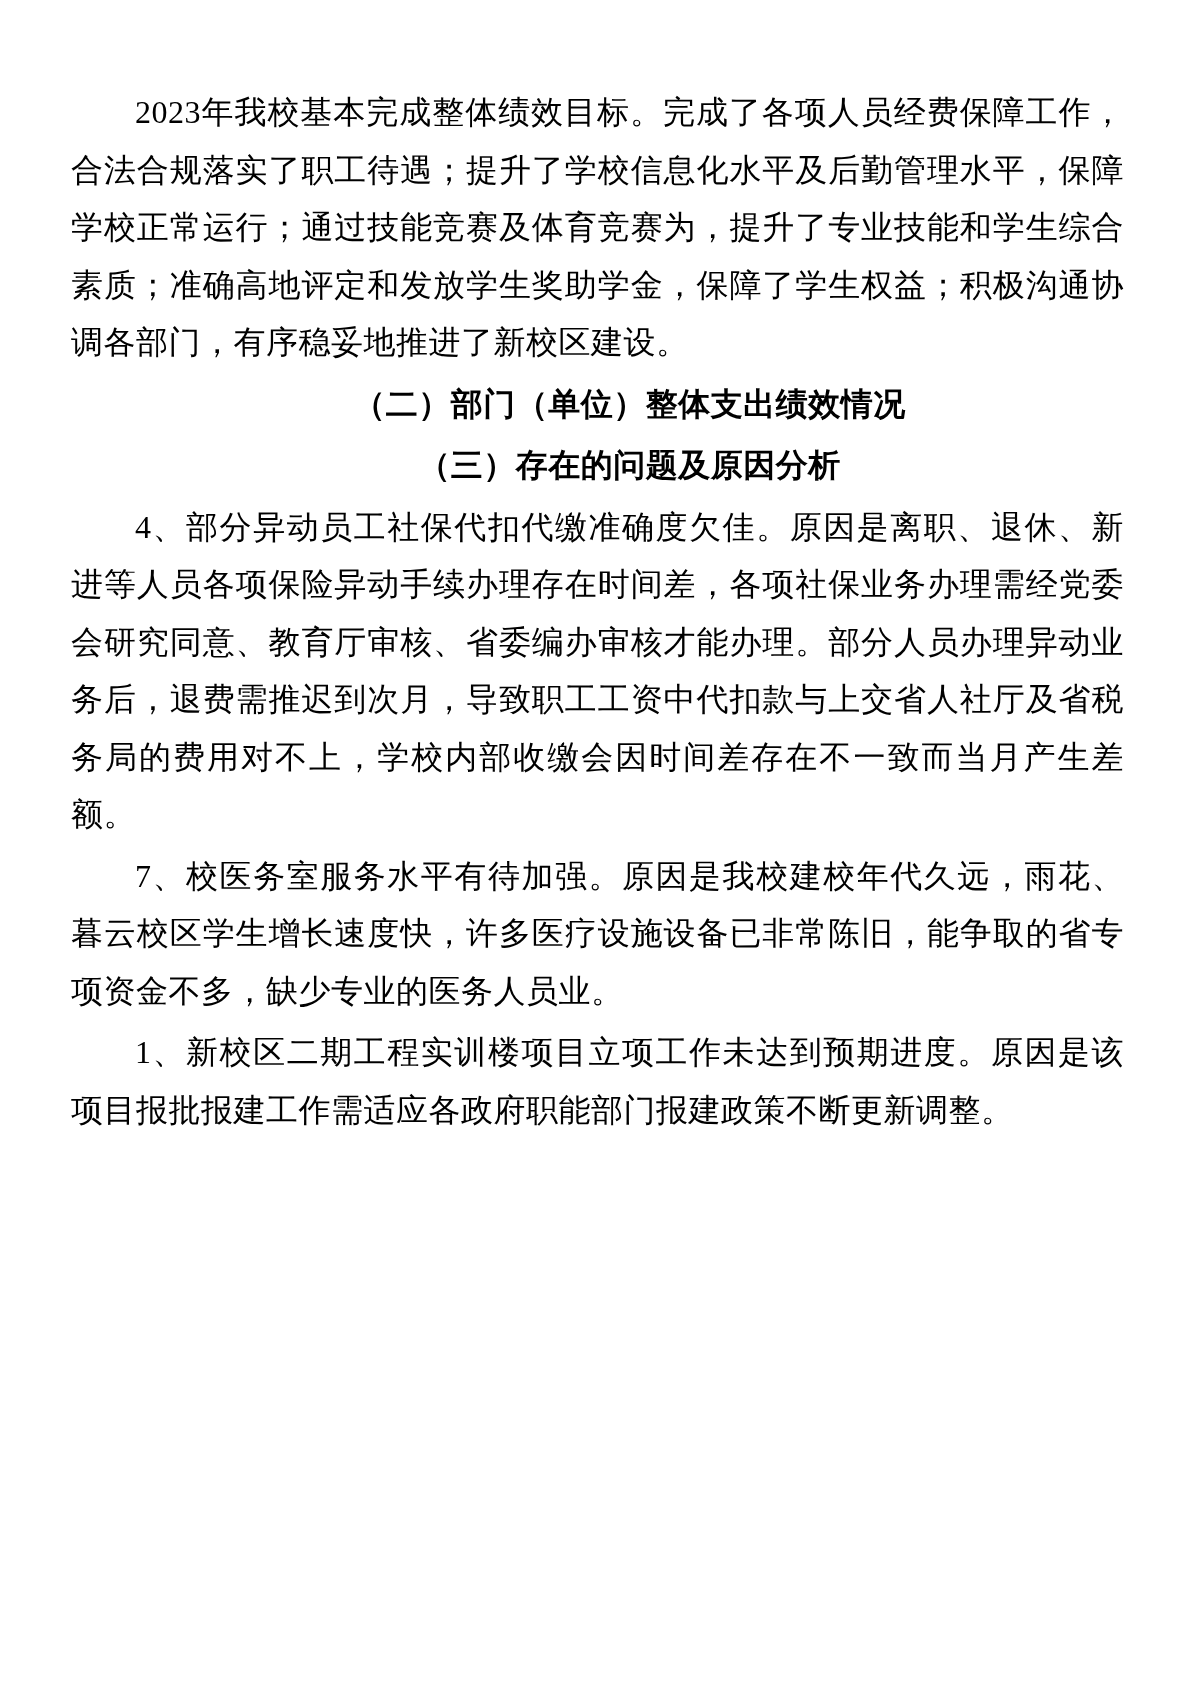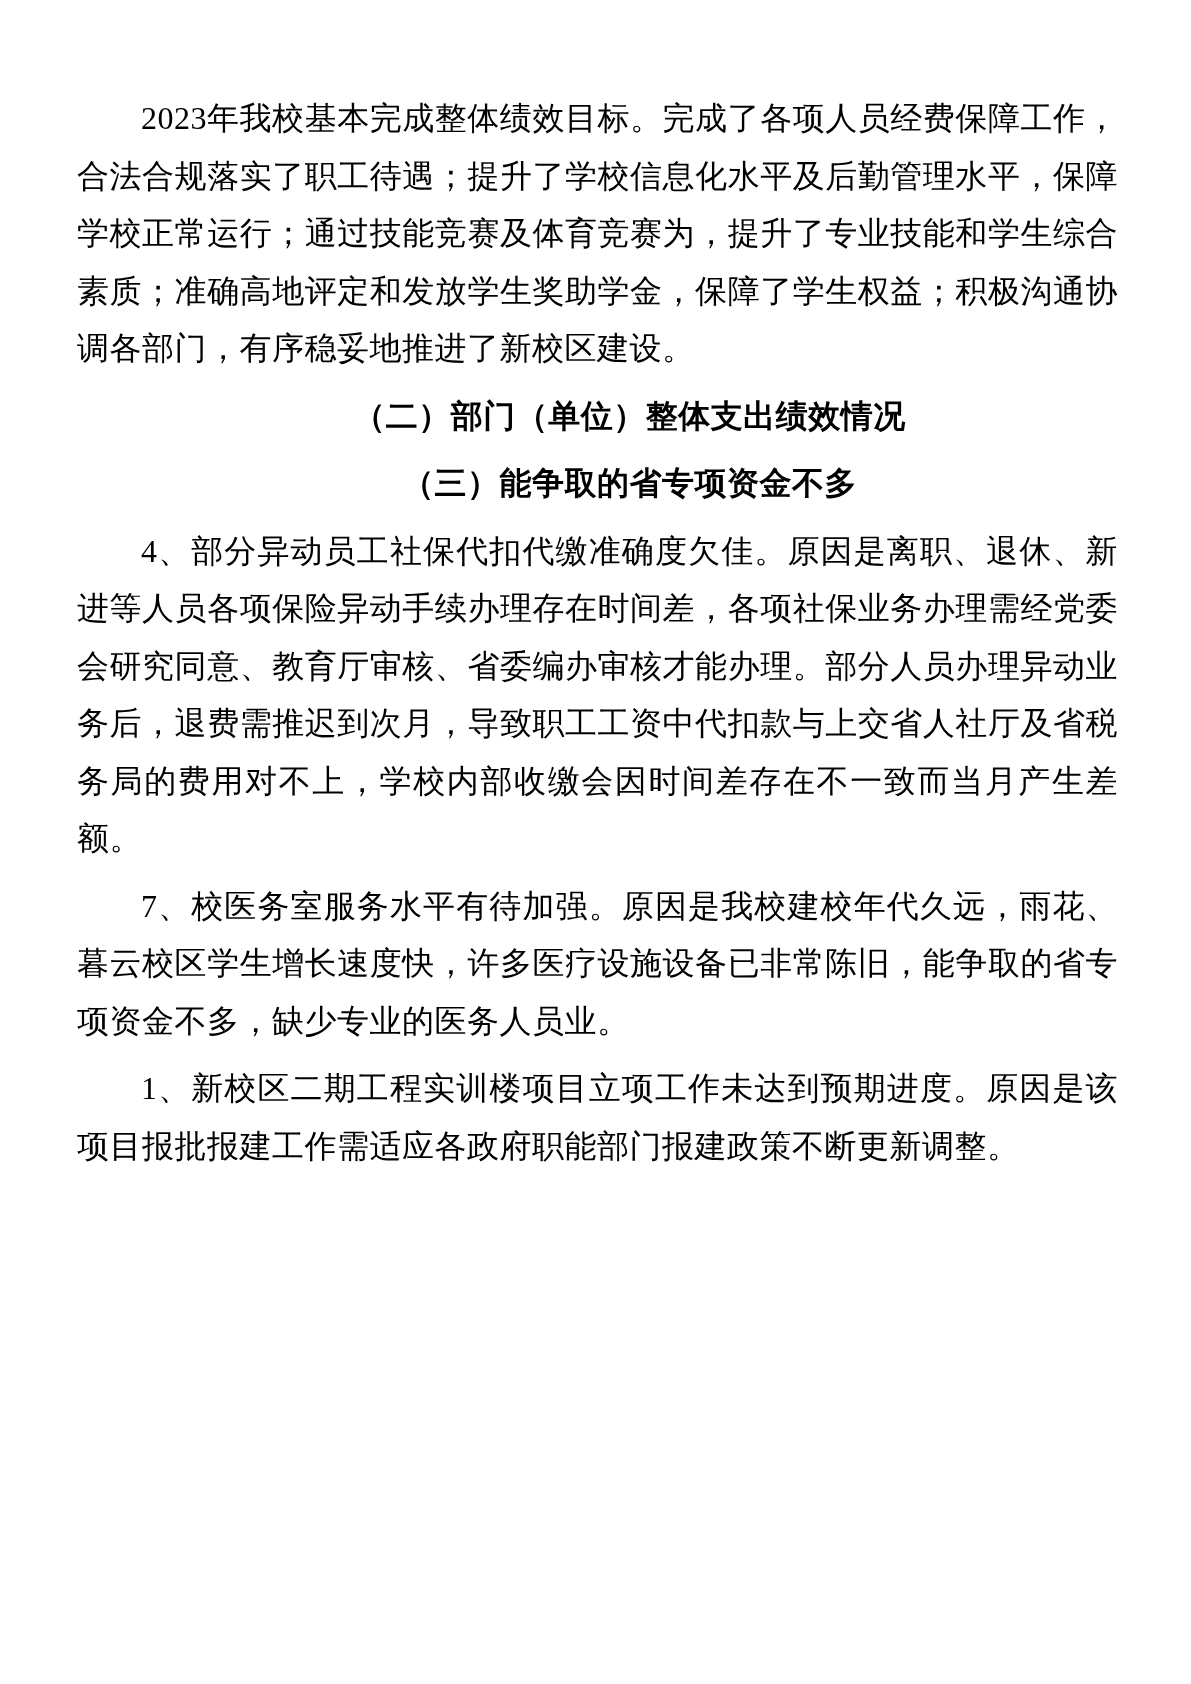--- a/index.html
+++ b/index.html
@@ -13,21 +13,21 @@
     height: 1684px;
     margin: 0 auto;
     background: #ffffff;
     box-sizing: border-box;
     padding: 80px 63px 0 67px;
     overflow: hidden;
     font-family: "Liberation Serif", "DejaVu Serif", serif;
     color: #000000;
   }
   .doc p {
-    margin: 10px;
+    margin: 4px;
     font-size: 32px;
     line-height: 57.5px;
     text-indent: 2em;
     letter-spacing: 0.5px;
   }
   .doc p.body {
     text-align: justify;
     text-justify: inter-ideograph;
     font-weight: 400;
   }
@@ -36,18 +36,18 @@
     font-weight: 700;
   }
 </style>
 </head>
 <body>
 
 <div class="page">
   <div class="doc">
     <p class="body">2023年我校基本完成整体绩效目标。完成了各项人员经费保障工作，合法合规落实了职工待遇；提升了学校信息化水平及后勤管理水平，保障学校正常运行；通过技能竞赛及体育竞赛为，提升了专业技能和学生综合素质；准确高地评定和发放学生奖助学金，保障了学生权益；积极沟通协调各部门，有序稳妥地推进了新校区建设。</p>
     <p class="heading">（二）部门（单位）整体支出绩效情况</p>
-    <p class="heading">（三）能争取的省专项资金不多</p>
+    <p class="heading">（三）存在的问题及原因分析</p>
     <p class="body">4、部分异动员工社保代扣代缴准确度欠佳。原因是离职、退休、新进等人员各项保险异动手续办理存在时间差，各项社保业务办理需经党委会研究同意、教育厅审核、省委编办审核才能办理。部分人员办理异动业务后，退费需推迟到次月，导致职工工资中代扣款与上交省人社厅及省税务局的费用对不上，学校内部收缴会因时间差存在不一致而当月产生差额。</p>
     <p class="body">7、校医务室服务水平有待加强。原因是我校建校年代久远，雨花、暮云校区学生增长速度快，许多医疗设施设备已非常陈旧，能争取的省专项资金不多，缺少专业的医务人员业。</p>
     <p class="body">1、新校区二期工程实训楼项目立项工作未达到预期进度。原因是该项目报批报建工作需适应各政府职能部门报建政策不断更新调整。</p>
   </div>
 </div>
 
 </body></html>

